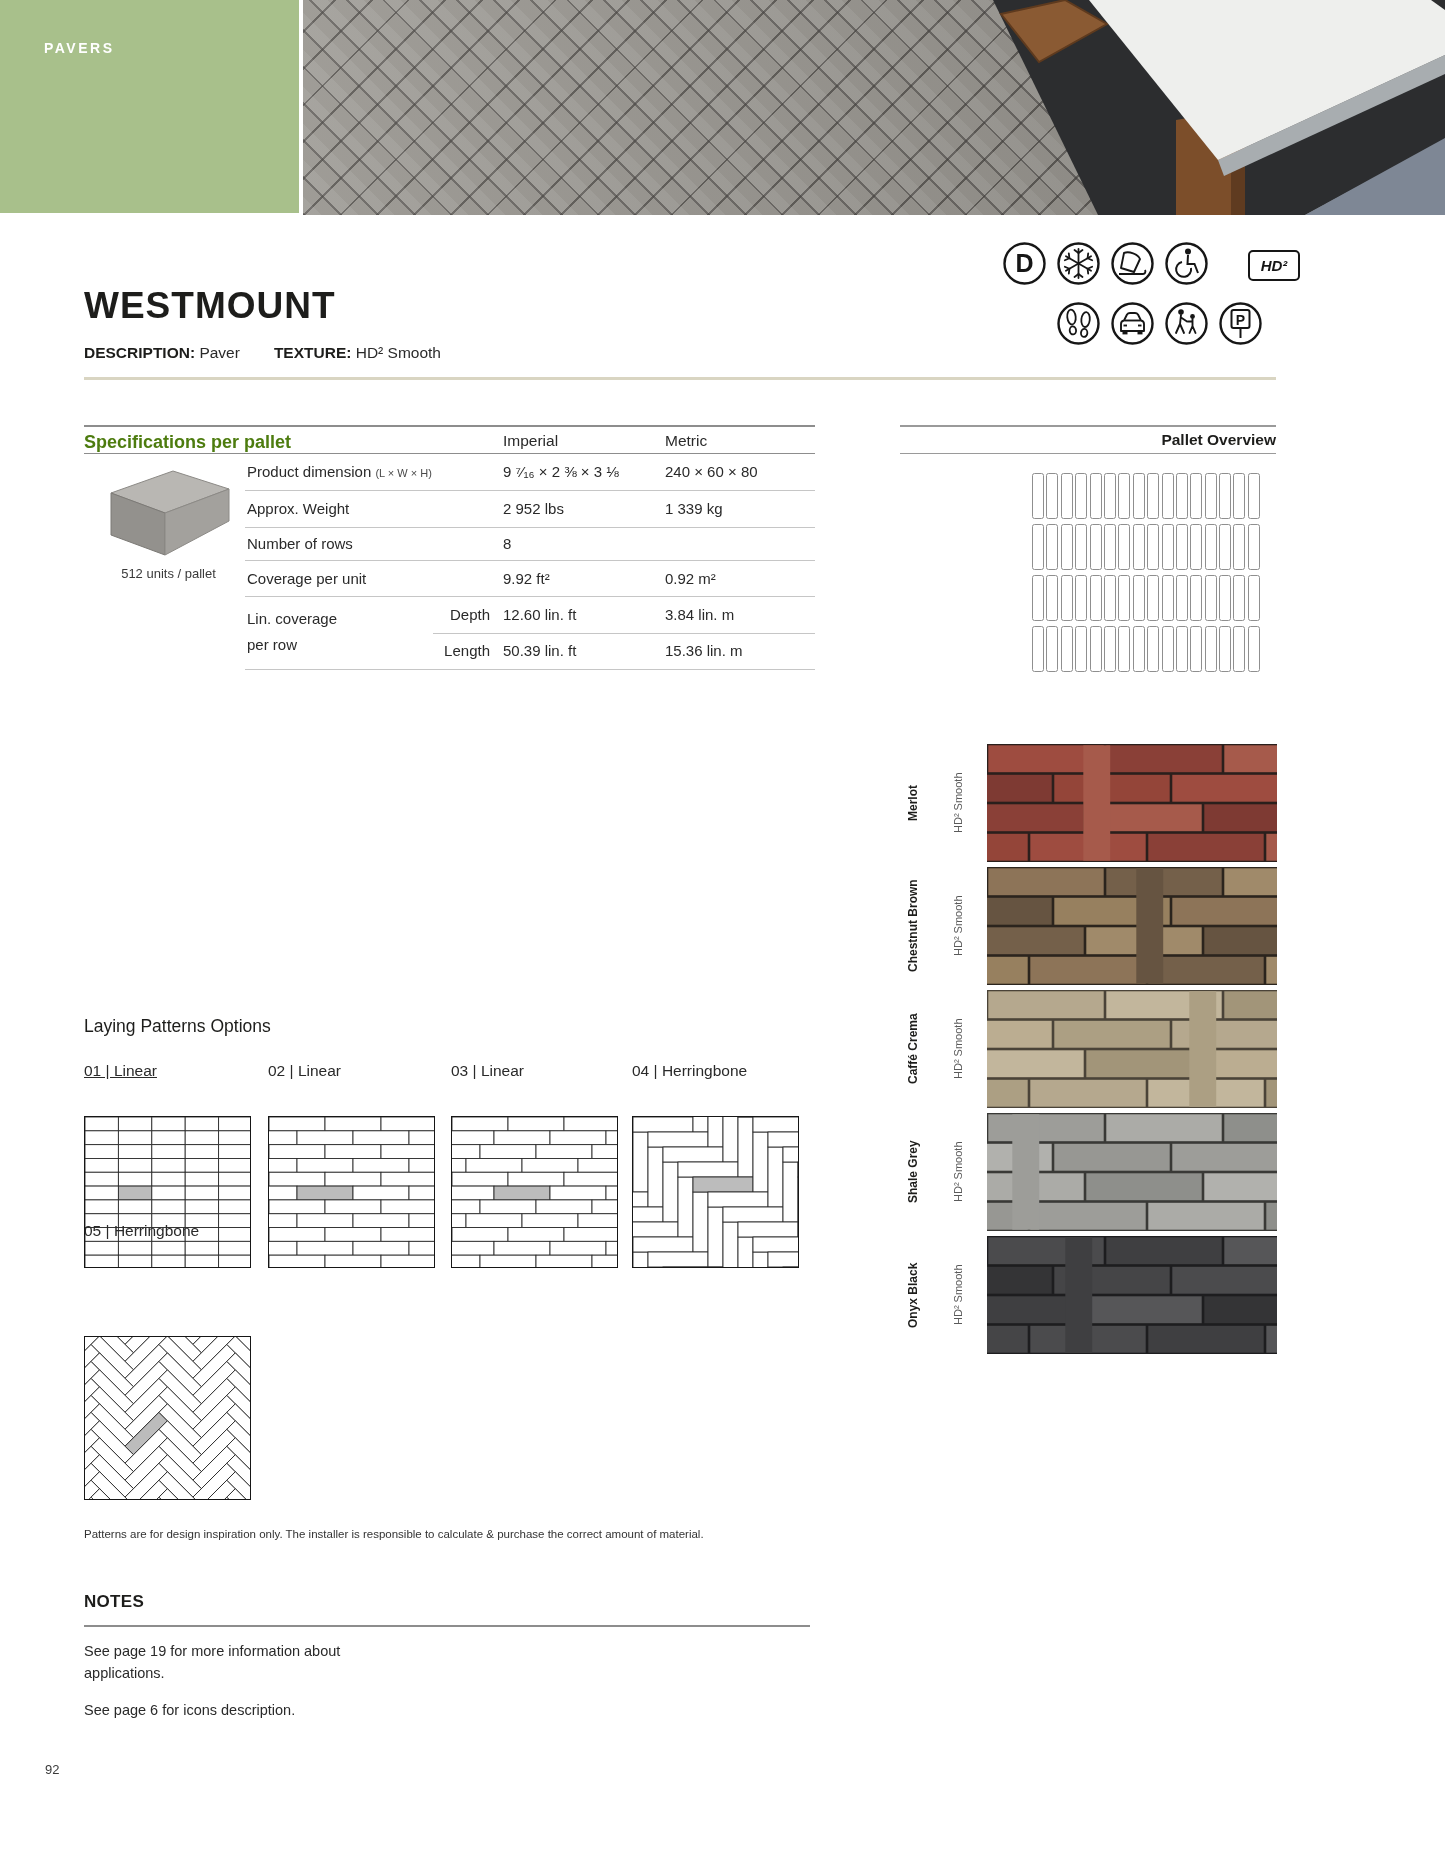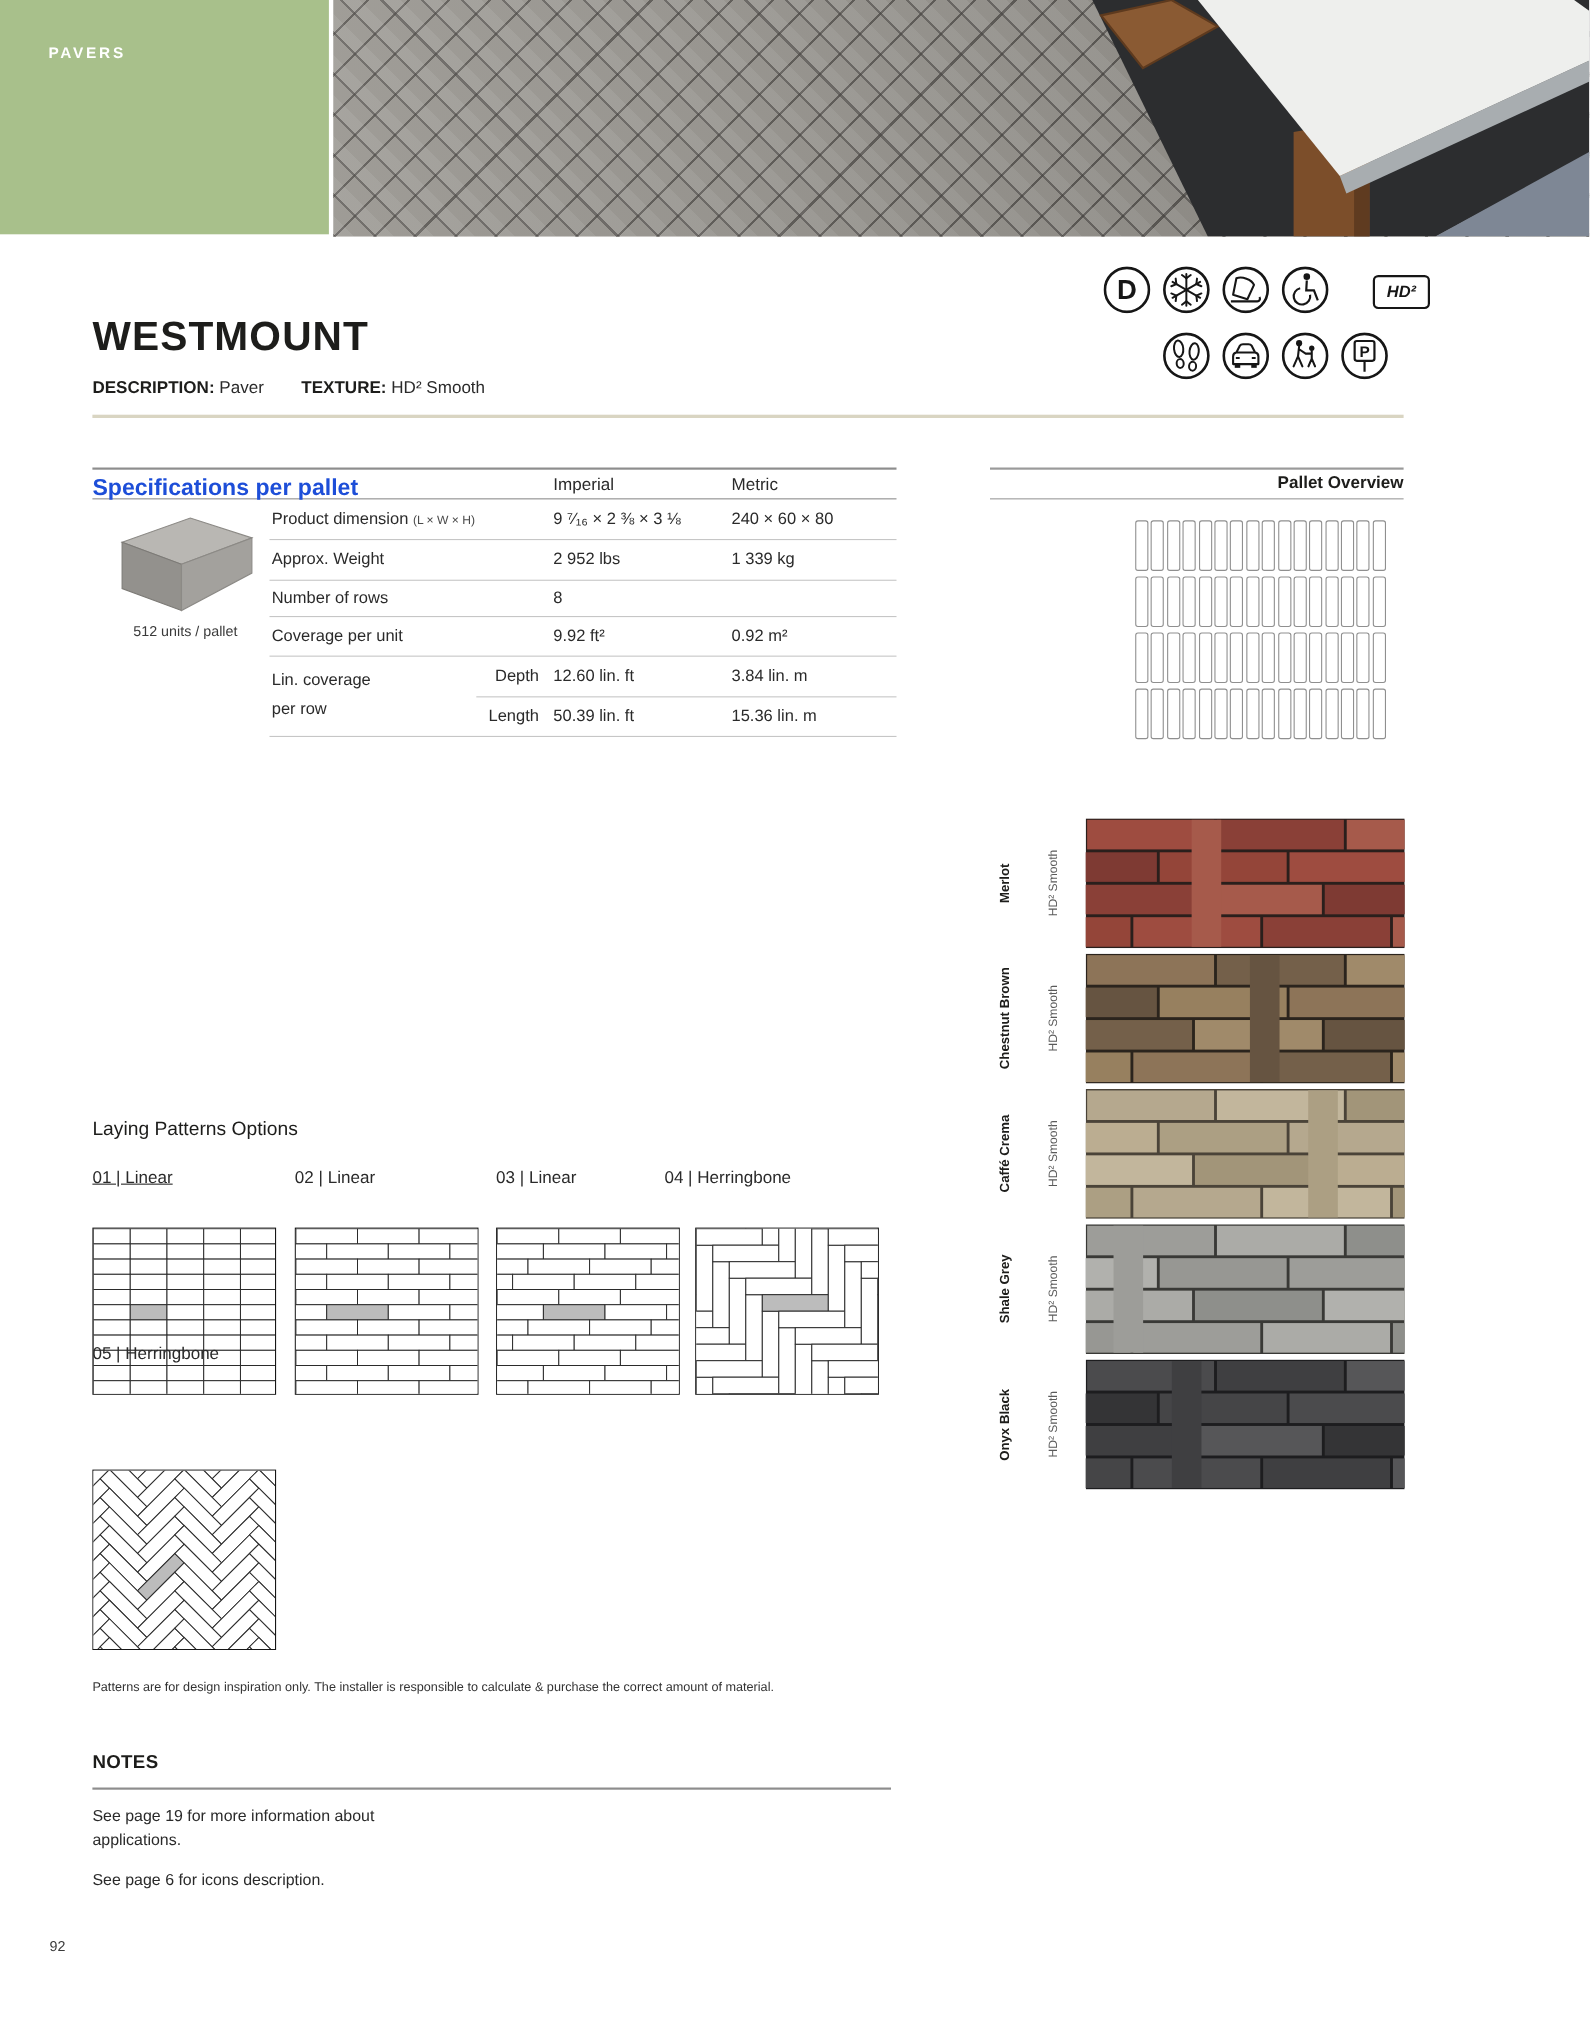--- a/index.html
+++ b/index.html
@@ -28,21 +28,21 @@
 
   
   .product-title{left:84px;top:285px;font-size:37px;font-weight:bold;letter-spacing:1px;color:#1d1d1b;}
   .desc-line{left:84px;top:344px;font-size:15.5px;display:flex;gap:34px;color:#2a2a2a;}
   .desc-line b{font-weight:bold;color:#1d1d1b;}
   .beige-rule{left:84px;top:377px;width:1192px;height:3px;}
 
   
   .spec-header{left:84px;top:425px;width:731px;height:29px;
     border-top:2px solid #8d8d8d;border-bottom:1px solid #8d8d8d;box-sizing:border-box;}
-  .spec-header .t{position:absolute;left:0;top:5px;font-size:21px;font-weight:bold;color:#1d4ed8;}
+  .spec-header .t{position:absolute;left:0;top:5px;font-size:18px;font-weight:bold;color:#4d7c0f;}
   .spec-header .ci{position:absolute;left:419px;top:5px;font-size:15.5px;color:#2a2a2a;}
   .spec-header .cm{position:absolute;left:581px;top:5px;font-size:15.5px;color:#2a2a2a;}
   .spec-rows{left:245px;top:454px;width:570px;}
   .srow{position:relative;border-bottom:1px solid #c6c6c6;box-sizing:border-box;}
   .srow .lab{position:absolute;left:2px;font-size:15px;color:#2a2a2a;}
   .srow .lab small{font-size:11px;color:#4a4a4a;}
   .srow .imp{position:absolute;left:258px;font-size:15px;color:#2a2a2a;}
   .srow .met{position:absolute;left:420px;font-size:15px;color:#2a2a2a;}
   .srow .sub{position:absolute;left:150px;width:95px;text-align:right;font-size:15px;color:#2a2a2a;}
   .lin-split{position:absolute;left:188px;right:0;top:36px;height:1px;background:#c6c6c6;}
@@ -418,21 +418,21 @@
         <rect x="161.3" y="89.8" width="115.4" height="26.9" fill="#3f3f41"></rect>
         <rect x="279.3" y="89.8" width="115.4" height="26.9" fill="#565658"></rect>
         <rect x="78.3" y="1.3" width="26.9" height="115.4" fill="#3f3f41"></rect>
       </svg>
   </div>
 
   <div class="abs patterns-title">Laying Patterns Options</div>
   <div class="abs pattern-label" style="left: 84px; top: 1062px; text-decoration: underline;">01 | Linear</div>
   <div class="abs pattern-label" style="left: 268px; top: 1062px;">02 | Linear</div>
   <div class="abs pattern-label" style="left: 451px; top: 1062px;">03 | Linear</div>
-  <div class="abs pattern-label" style="left: 604px; top: 1062px;">04 | Herringbone</div>
+  <div class="abs pattern-label" style="left: 632px; top: 1062px;">04 | Herringbone</div>
   <svg class="abs pattern-svg" style="left:84px;top:1116px" width="167" height="152">
       <rect x="-33.4" y="0" width="33.4" height="13.818181818181818" fill="#fff" stroke="#2b2b2b" stroke-width="0.9"></rect>
       <rect x="0" y="0" width="33.4" height="13.818181818181818" fill="#fff" stroke="#2b2b2b" stroke-width="0.9"></rect>
       <rect x="33.4" y="0" width="33.4" height="13.818181818181818" fill="#fff" stroke="#2b2b2b" stroke-width="0.9"></rect>
       <rect x="66.8" y="0" width="33.4" height="13.818181818181818" fill="#fff" stroke="#2b2b2b" stroke-width="0.9"></rect>
       <rect x="100.19999999999999" y="0" width="33.4" height="13.818181818181818" fill="#fff" stroke="#2b2b2b" stroke-width="0.9"></rect>
       <rect x="133.6" y="0" width="33.4" height="13.818181818181818" fill="#fff" stroke="#2b2b2b" stroke-width="0.9"></rect>
       <rect x="-33.4" y="13.818181818181818" width="33.4" height="13.818181818181818" fill="#fff" stroke="#2b2b2b" stroke-width="0.9"></rect>
       <rect x="0" y="13.818181818181818" width="33.4" height="13.818181818181818" fill="#fff" stroke="#2b2b2b" stroke-width="0.9"></rect>
       <rect x="33.4" y="13.818181818181818" width="33.4" height="13.818181818181818" fill="#fff" stroke="#2b2b2b" stroke-width="0.9"></rect>

